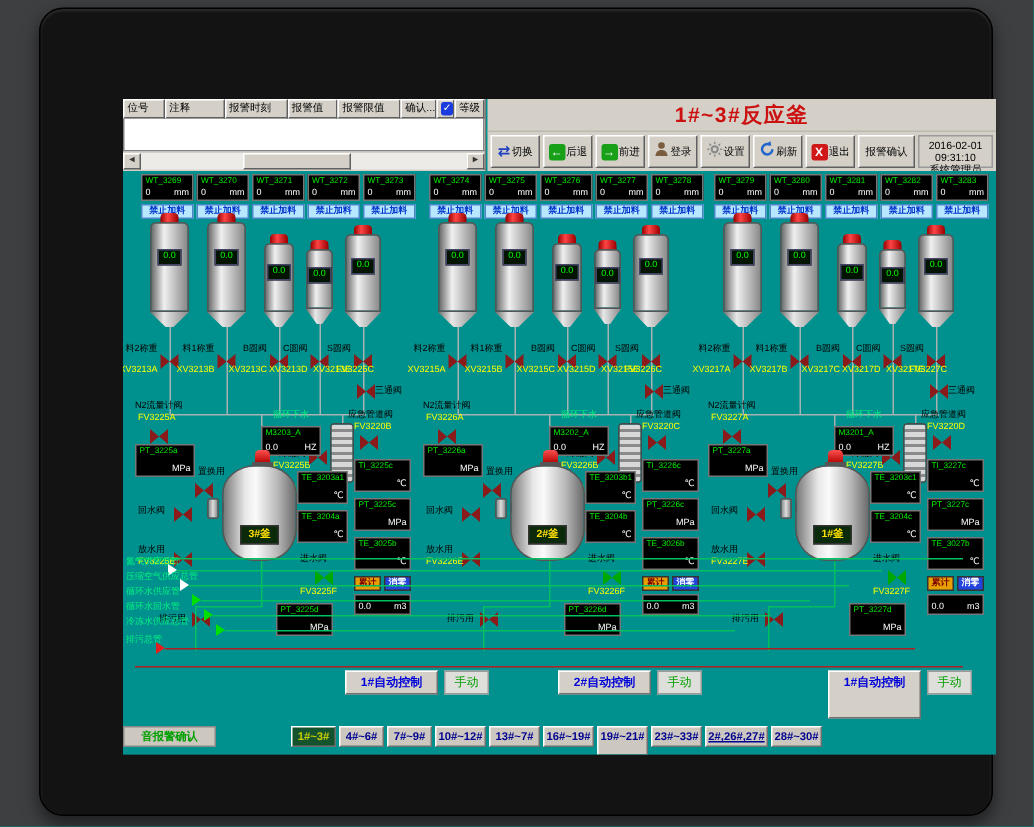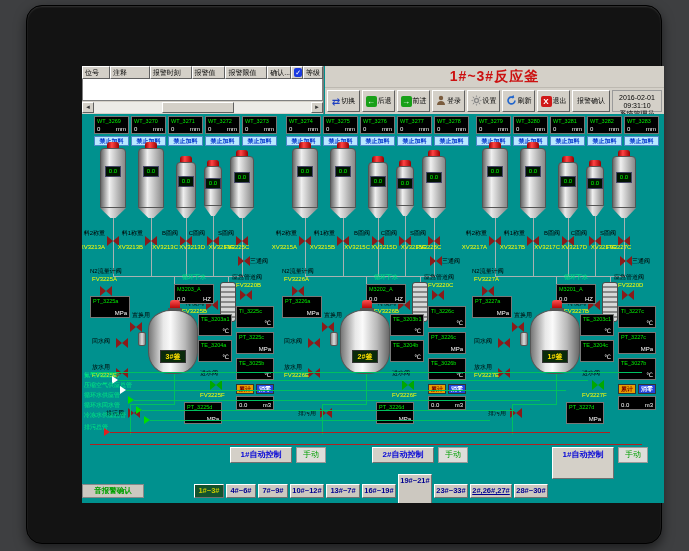--- a/index.html
+++ b/index.html
@@ -634,20 +634,20 @@
         <div class="ctrl-man" style="left: 356px; top: 333px; width: 30px; height: 16px;">手动</div>
         <div class="ctrl-auto" style="left: 470px; top: 333px; width: 62px; height: 32px;">1#自动控制</div>
         <div class="ctrl-man" style="left: 536px; top: 333px; width: 30px; height: 16px;">手动</div>
         <div class="sound-btn" style="left: 0px; top: 370px; width: 62px; height: 14px;">音报警确认</div>
         <div class="pgbtn active" style="left: 112px; top: 370px; width: 30px; height: 14px;">1#~3#</div>
         <div class="pgbtn" style="left: 144px; top: 370px; width: 30px; height: 14px;">4#~6#</div>
         <div class="pgbtn" style="left: 176px; top: 370px; width: 30px; height: 14px;">7#~9#</div>
         <div class="pgbtn" style="left: 208px; top: 370px; width: 34px; height: 14px;">10#~12#</div>
         <div class="pgbtn" style="left: 244px; top: 370px; width: 34px; height: 14px;">13#~7#</div>
         <div class="pgbtn" style="left: 280px; top: 370px; width: 34px; height: 14px;">16#~19#</div>
-        <div class="pgbtn" style="left: 316px; top: 360px; width: 34px; height: 32px;">19#~21#</div>
+        <div class="pgbtn" style="left: 316px; top: 370px; width: 34px; height: 32px;">19#~21#</div>
         <div class="pgbtn" style="left: 352px; top: 370px; width: 34px; height: 14px;">23#~33#</div>
         <div class="pgbtn" style="left: 388px; top: 370px; width: 42px; height: 14px; text-decoration: underline;">2#,26#,27#</div>
         <div class="pgbtn" style="left: 432px; top: 370px; width: 34px; height: 14px;">28#~30#</div>
       </div>
 
  </div>
 </div>
 
 </body></html>

